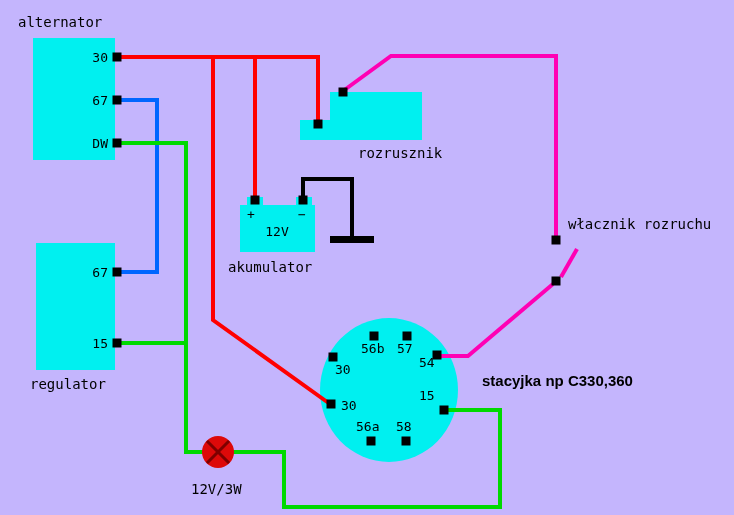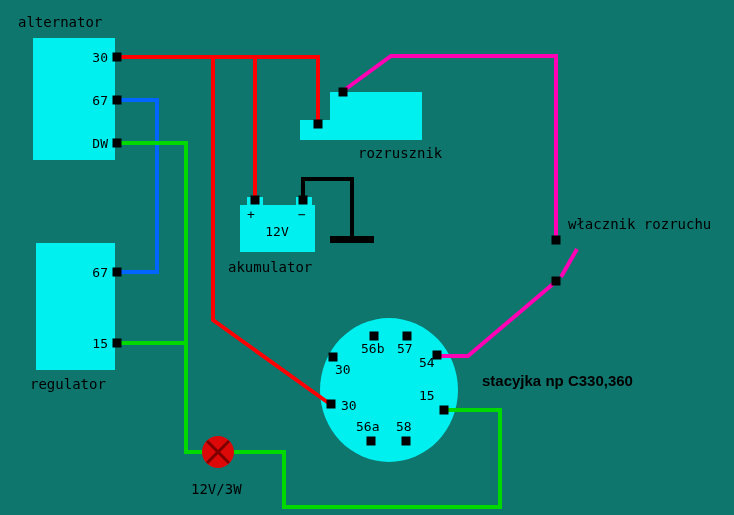--- a/index.html
+++ b/index.html
@@ -5,21 +5,21 @@
   html, body {
     margin: 0;
     padding: 0;
     background: #ffffff;
     font-family: "DejaVu Sans Mono", "Liberation Mono", monospace;
   }
   .canvas {
     position: relative;
     width: 734px;
     height: 515px;
-    background: #0f766e;
+    background: #c4b5fd;
     overflow: hidden;
   }
   svg { position: absolute; left: 0; top: 0; }
   text {
     font-family: "DejaVu Sans Mono", "Liberation Mono", monospace;
     fill: #000000;
   }
   .comp-label { font-size: 14px; }
   .term-label { font-size: 13px; }
   .bold-label {

